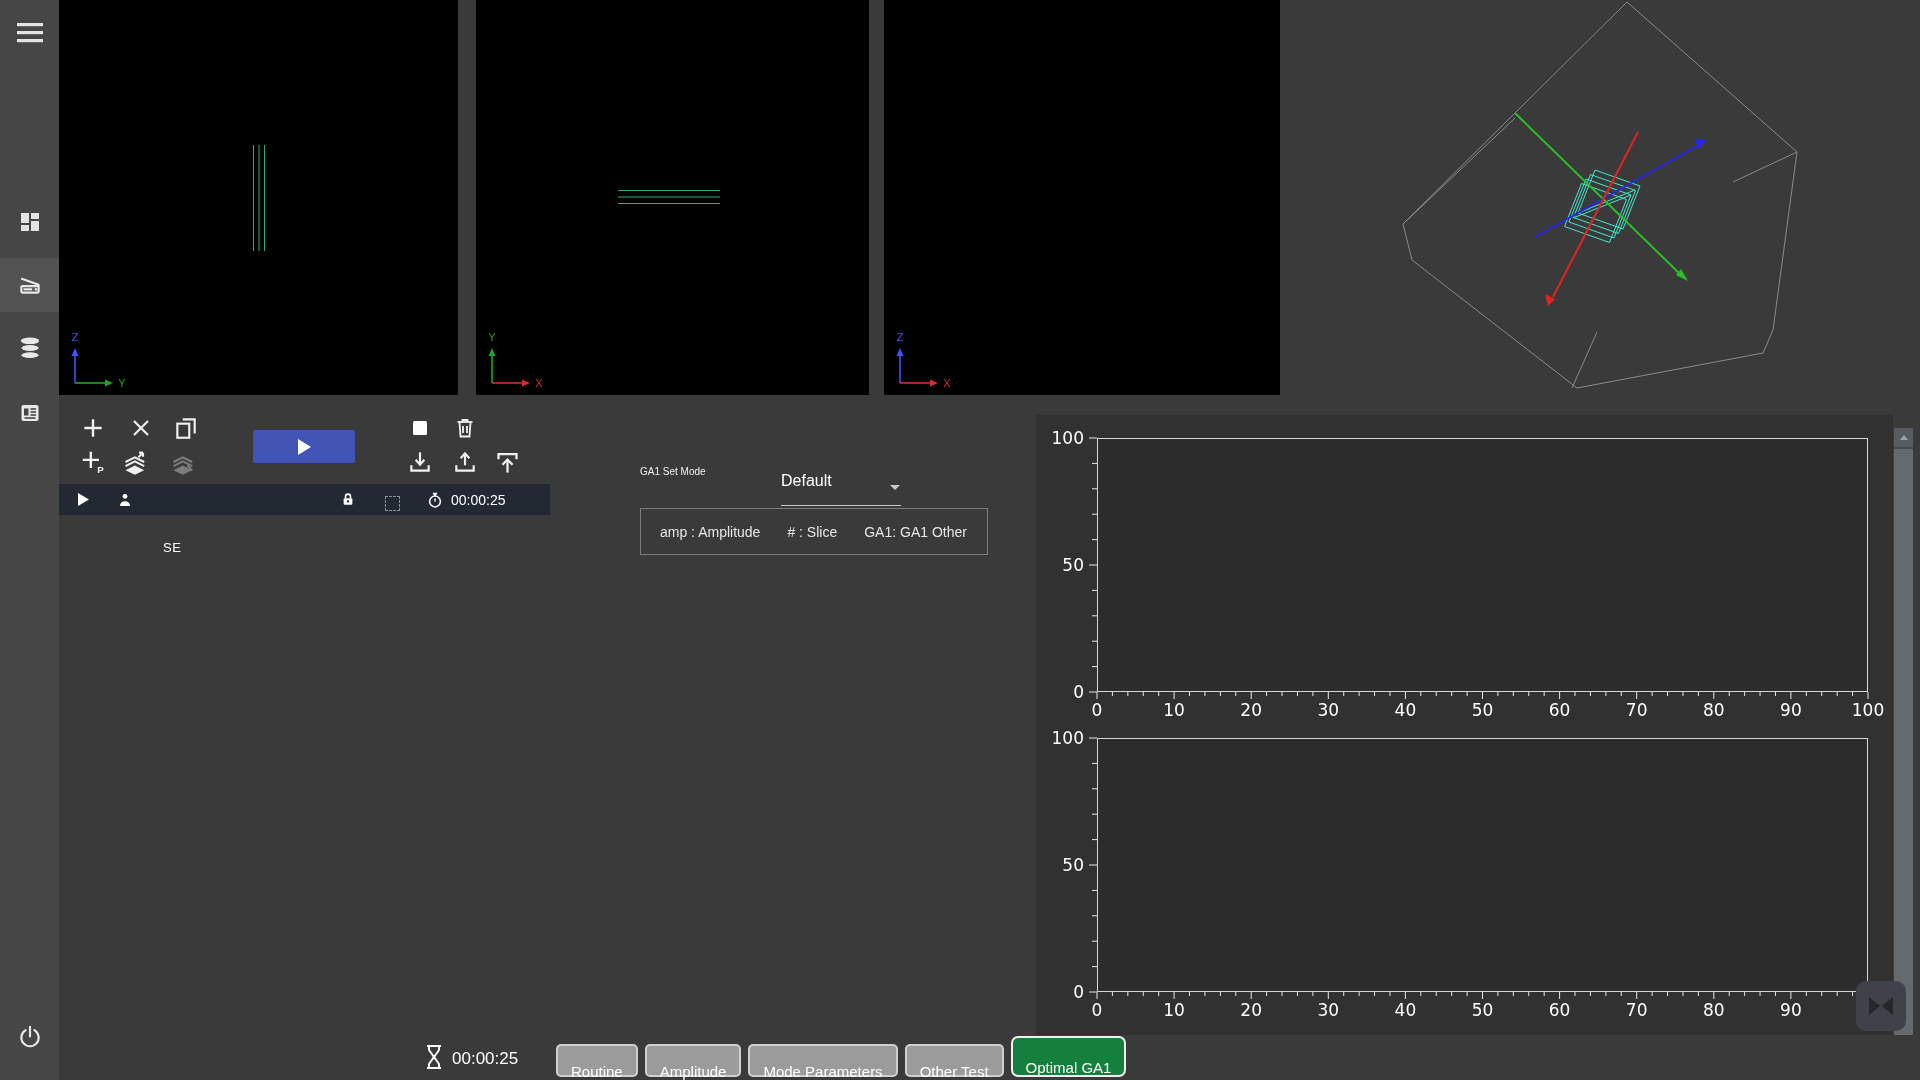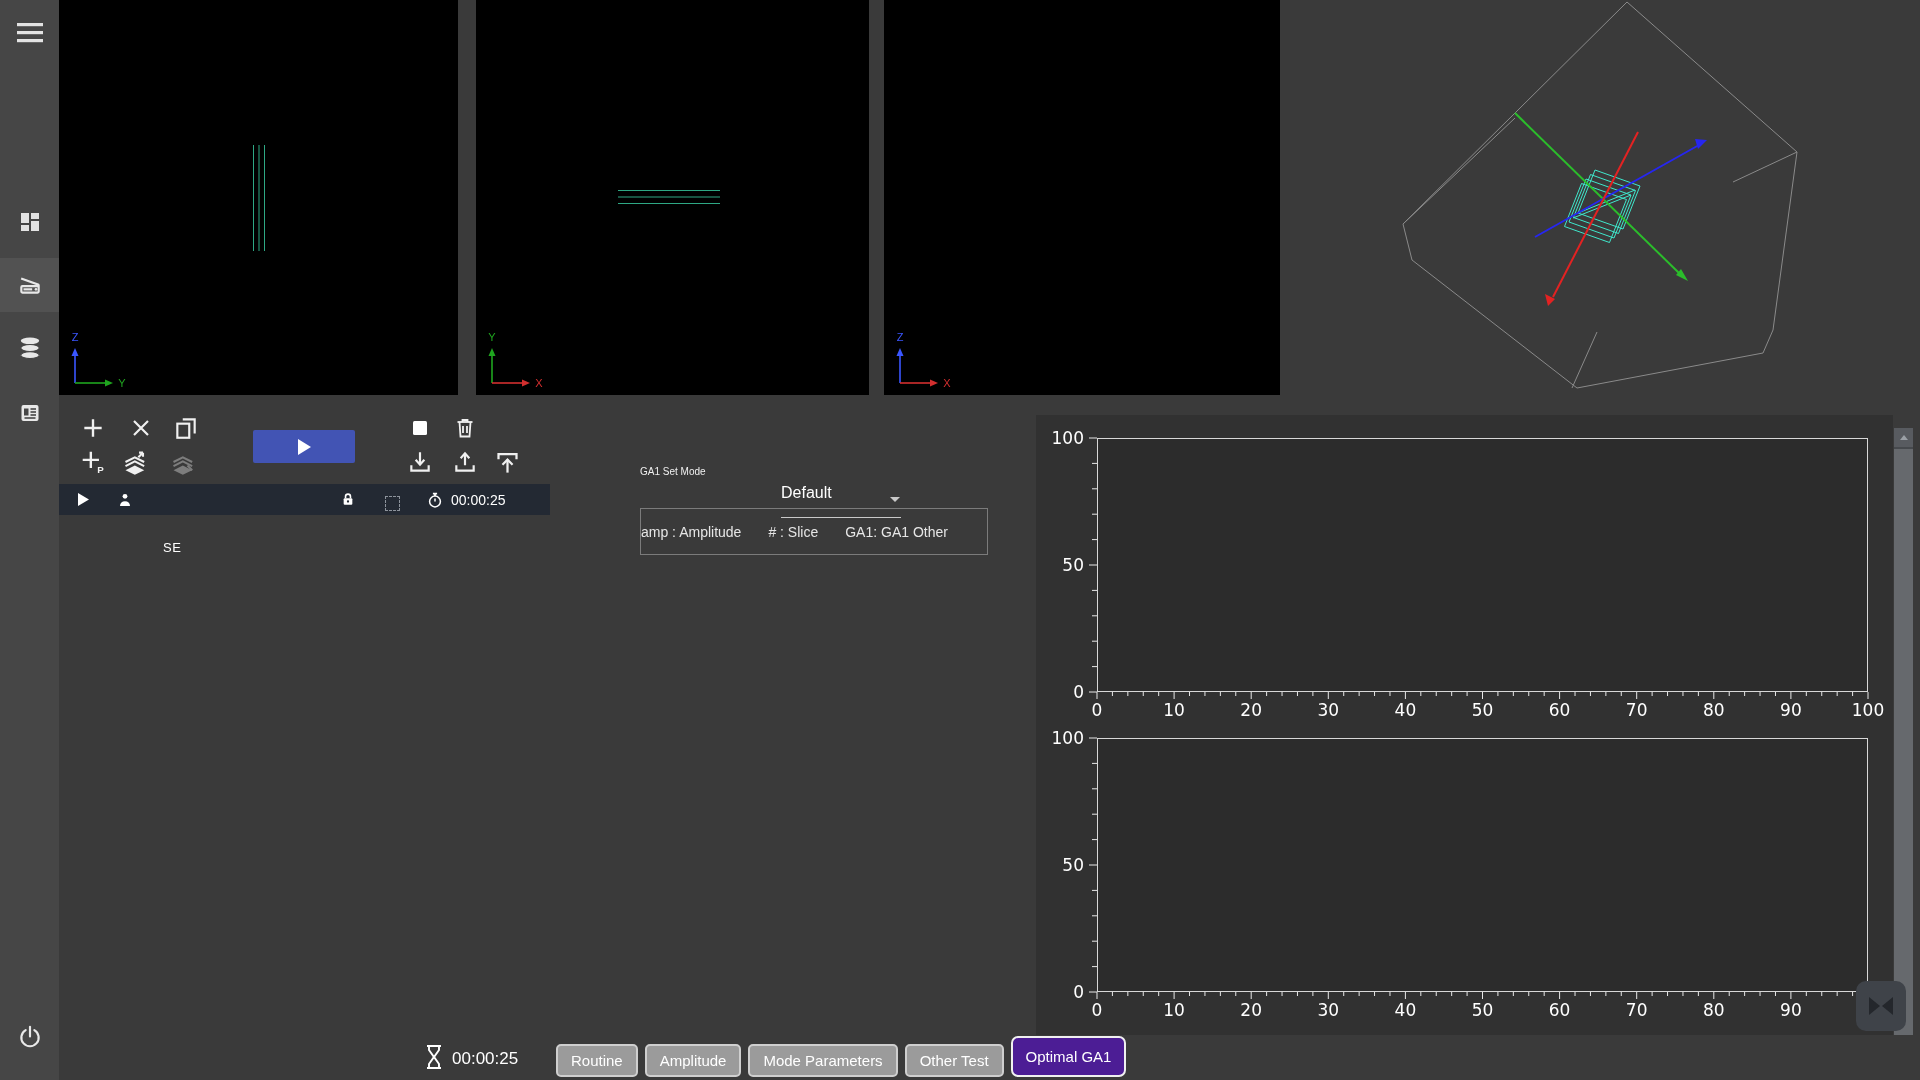--- a/index.html
+++ b/index.html
@@ -30,25 +30,25 @@
 
   
   .seq-row { position:absolute; left:59px; top:484px; width:491px; height:31px; background:#232933; }
   .seq-row > * { position:absolute; top:0; height:31px; display:flex; align-items:center; }
   .seq-name { font-size:13px; letter-spacing:.5px;margin-top:48px; }
   .seq-time { font-size:14px; }
   .dashed-box { width:15px; height:15px; border:1px dashed #8d939c; margin-top:8px; }
 
   
   .ga1-label { position:absolute; left:640px; top:466px; font-size:10px; color:#f0f0f0; }
-  .ga1-select { position:absolute; left:781px; top:484px; width:122px; height:34px; cursor:pointer; }
+  .ga1-select { position:absolute; left:781px; top:472px; width:122px; height:34px; cursor:pointer; }
   .ga1-value { font-size:16px; color:#fff; }
   .ga1-underline { position:absolute; left:0; top:33px; width:120px; height:1px; background:#c9c9c9; }
   .ga1-caret { position:absolute; right:3px; top:13px; width:0; height:0; border-left:5px solid transparent; border-right:5px solid transparent; border-top:5px solid #c9c9c9; }
-  .legend-box { position:absolute; left:640px; top:508px; width:348px; height:47px; border:1px solid #7b7b7b; display:flex; align-items:center; }
+  .legend-box { position:absolute; left:640px; top:508px; width:348px; height:47px; border:1px solid #7b7b7b; display:flex; align-items:center; padding-left:19px; }
   .legend-box span { margin-right:27px; font-size:14px; color:#e6e6e6; white-space:nowrap; }
 
   
   .chart-panel { position:absolute; left:1036px; top:415px; width:857px; height:620px; background:#313131; }
   .chart { position:absolute; width:880px; height:300px; }
   #chart0 { left:1040px; top:423px; }
   #chart1 { left:1040px; top:723px; }
   .plot { position:absolute; left:57px; top:15px; width:771px; height:254px; border:1px solid #d8d8d8; background:#2c2c2c; }
   .ticks { position:absolute; left:57px; top:15px; overflow:visible; }
   .ylab { position:absolute; left:0; width:44px; text-align:right; transform:translateY(-50%); font-family:"DejaVu Sans", sans-serif; font-size:17px; color:#fff; }
@@ -61,22 +61,22 @@
   .scroll-thumb { position:absolute; left:1894px; top:449px; width:19px; height:586px; background:#66696d; cursor:pointer; }
   .grip-dot { position:absolute; left:1902px; width:3px; height:3px; background:#3c3f43; }
 
   
   .fab { position:absolute; left:1856px; top:981px; width:50px; height:50px; border-radius:10px; background:#3f4349; display:flex; align-items:center; justify-content:center; cursor:pointer; z-index:8; }
 
   
   .status-time { position:absolute; left:452px; top:1049px; font-size:17px; color:#fff; }
   .hourglass { position:absolute; left:424px; top:1044px; }
   .tabbar { position:absolute; left:556px; top:1033px; height:44px; display:flex; align-items:flex-end; gap:7px; }
-  .tab { height:33px; padding:0 13px; background:#9b9b9b; border:2px solid #cfcfcf; border-radius:5px; color:#fff; font-size:15px; line-height:28px; white-space:nowrap; cursor:pointer; font-family:"Liberation Sans", sans-serif; }
-  .tab.selected { height:41px; background:#4c1d95; border:2px solid #f0f0f0; border-radius:7px; line-height:36px; }
+  .tab { height:33px; padding:12px 13px; background:#9b9b9b; border:2px solid #cfcfcf; border-radius:5px; color:#fff; font-size:15px; line-height:28px; white-space:nowrap; cursor:pointer; font-family:"Liberation Sans", sans-serif; }
+  .tab.selected { height:41px; background:#15803d; border:2px solid #f0f0f0; border-radius:7px; line-height:36px; }
 </style>
 </head>
 <body>
 
 <div class="sidebar">
   <div class="sb-btn" style="top:6px">
     <svg width="26" height="20" viewBox="0 0 26 20">
         <g fill="#e3e3e3">
           <rect y="0" width="26" height="3.2"></rect>
           <rect y="8" width="26" height="3.2"></rect>

